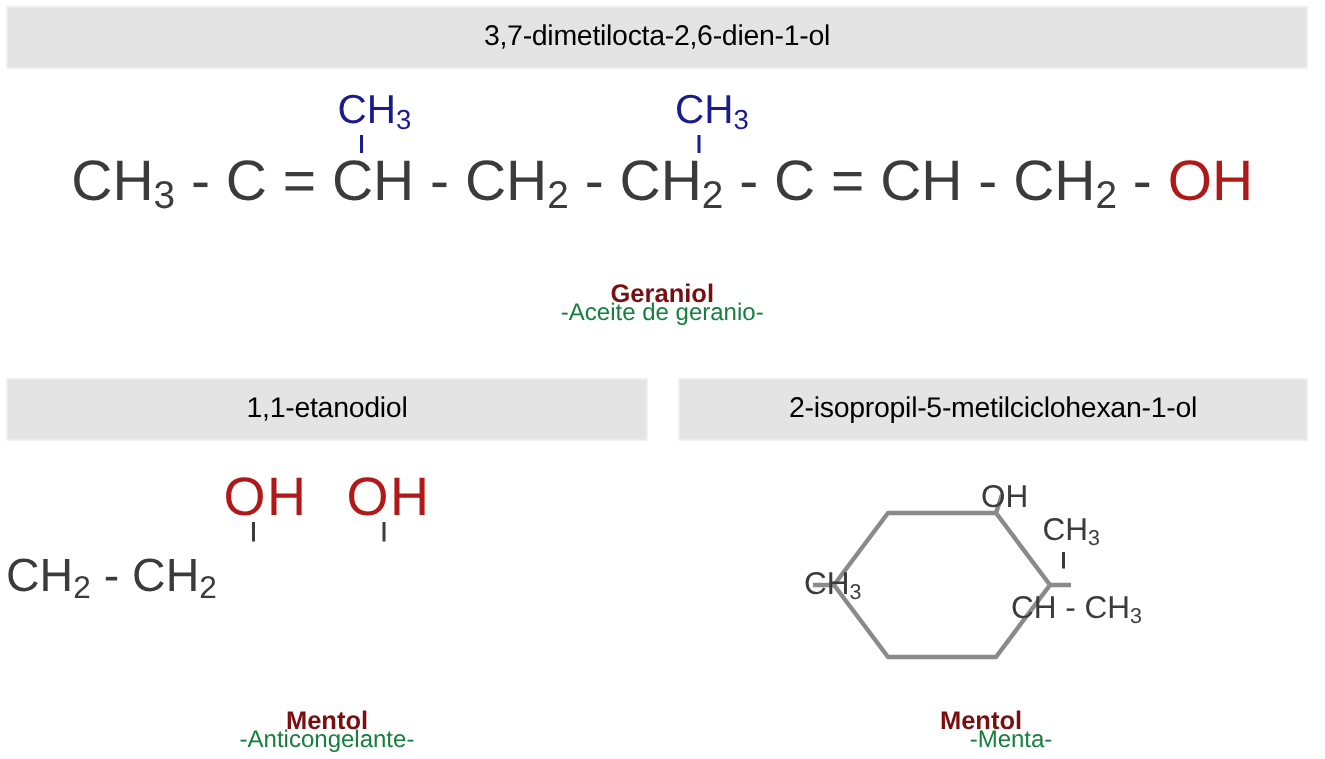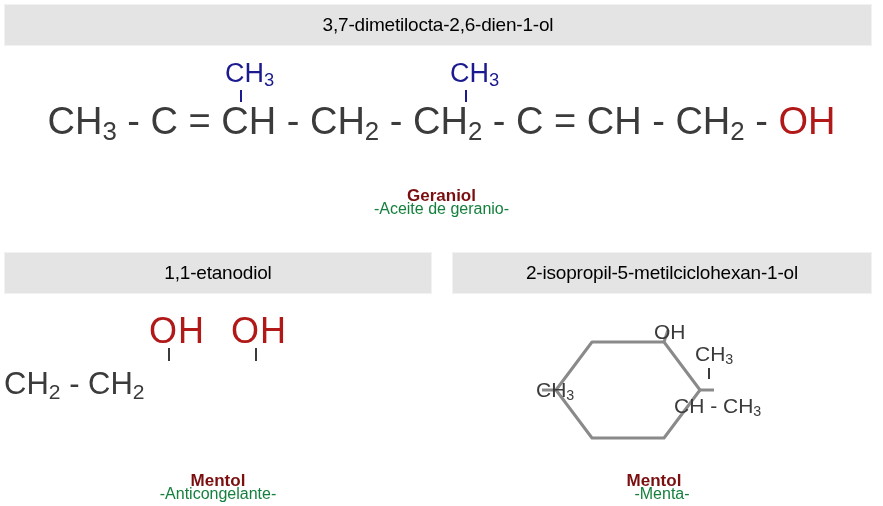--- a/index.html
+++ b/index.html
@@ -112,21 +112,21 @@
     white-space: nowrap;
   }
 
   #geraniol-name { left: 0;   top: 170px; width: 883px; }
   #geraniol-use  { left: 0;   top: 200px; width: 883px; }
 
   #glicol-name   { left: 4px; top: 455px; width: 428px; }
   #glicol-use    { left: 4px; top: 485px; width: 428px; }
 
   #mentol-name   { left: 444px; top: 455px; width: 420px; }
-  #mentol-use    { left: 452px; top: 485px; width: 420px; }
+  #mentol-use    { left: 464px; top: 485px; width: 420px; }
 
   
   #glicol-structure {
     left: 4px;
     top: 310px;
     width: 428px;
     height: 110px;
   }
   #gly-oh-row {
     position: absolute;

